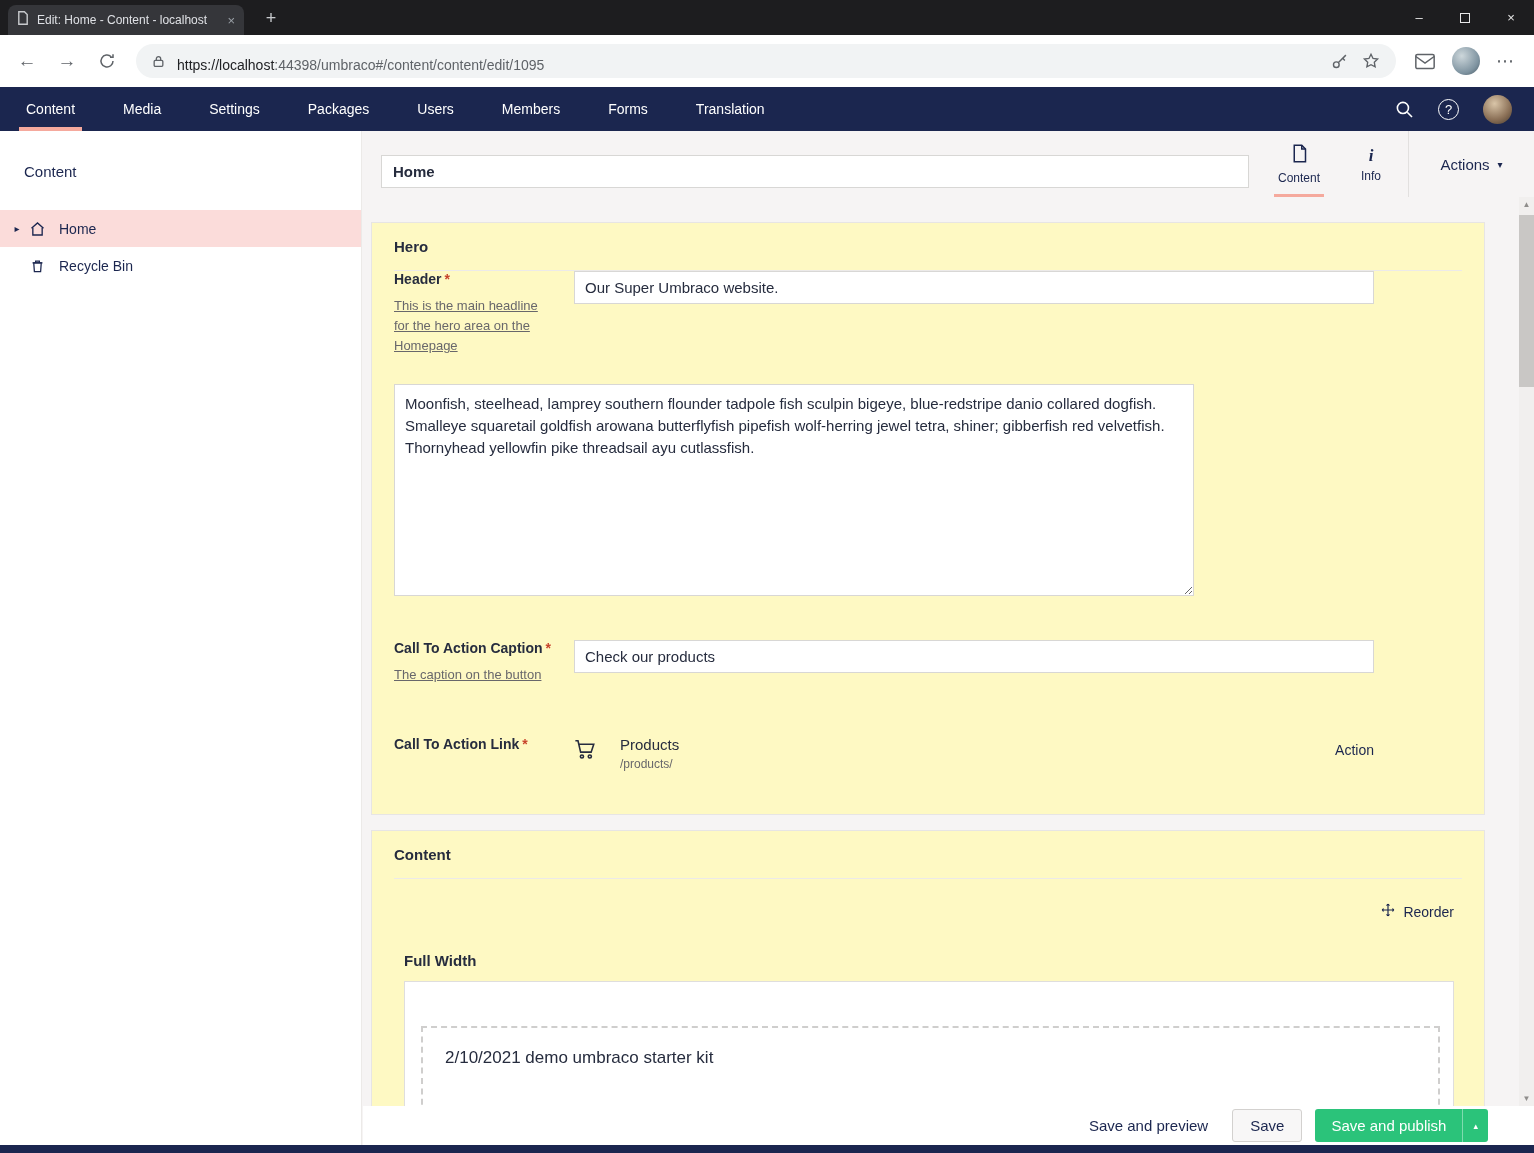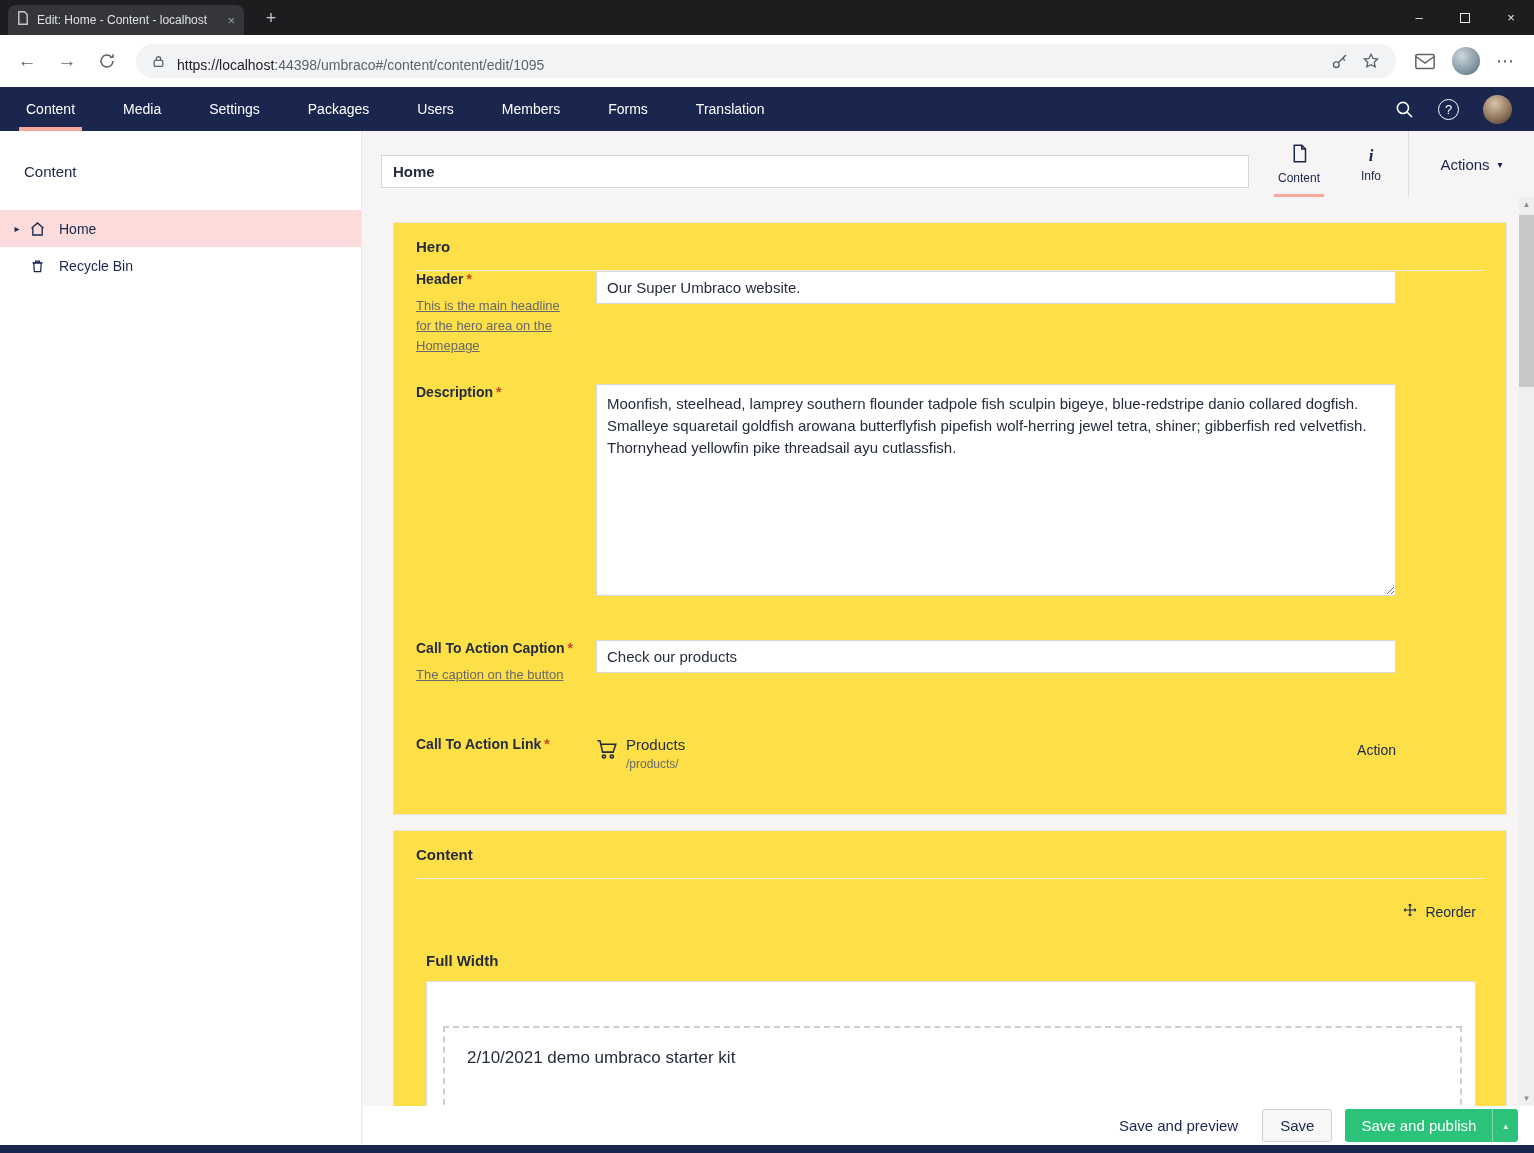--- a/index.html
+++ b/index.html
@@ -83,21 +83,21 @@
   .caret-down { font-size:10px; }
 
   
   .scrollbar { position:absolute; right:0; top:66px; bottom:39px; width:15px; background:#f1efee; }
   .sb-arrow { position:absolute; left:0; width:15px; height:15px; color:#8f8d8b; font-size:8px;
     display:flex; align-items:center; justify-content:center; }
   .sb-up { top:0; } .sb-down { bottom:0; }
   .sb-thumb { position:absolute; left:0; width:15px; top:18px; height:172px; background:#c9c7c5; }
 
   
-  .card { position:absolute; left:30px; width:1114px; background:#fde047; border:1px solid #e7e5e4; }
+  .card { position:absolute; left:8px; width:1114px; background:#fef9c3; border:1px solid #e7e5e4; }
   .hero-card { top:91px; height:593px; }
   .content-card { top:699px; height:300px; overflow:hidden; }
   .card-title-row { height:48px; margin:0 22px; display:flex; align-items:center;
     border-bottom:1px solid #eceae9; }
   .card-title { font-size:15px; font-weight:700; color:#262c3e; }
 
   .form-row { display:flex; margin:0 22px; }
   .mt20 { } .mt28 { margin-top:28px; } .mt40 { margin-top:40px; } .mt50 { margin-top:50px; }
   .label-col { width:180px; padding-right:20px; flex-shrink:0; }
   .field-label { font-size:14px; font-weight:700; color:#262c3e; }
@@ -105,37 +105,37 @@
   .field-desc { margin-top:9px; font-size:13px; line-height:1.55; color:#68676b;text-decoration:underline; }
   .control-col { flex:1; max-width:800px; }
   .text-input { width:100%; height:33px; border:1px solid #d8d7d5; background:#fff;
     font-family:inherit; font-size:15px; color:#262c3e; padding:0 10px; outline:none; }
   .text-area { width:100%; height:212px; border:1px solid #d8d7d5; background:#fff;
     font-family:inherit; font-size:15px; line-height:1.45; color:#262c3e; padding:8px 10px;
     outline:none; }
 
   .link-picker { display:flex; align-items:flex-start; }
   .cart { color:#262c3e; margin-top:3px; display:flex; }
-  .link-info { margin-left:8px; }
+  .link-info { margin-left:24px; }
   .link-title { font-size:15px; color:#262c3e; }
   .link-url { font-size:12px; color:#68676b; margin-top:4px; }
   .remove-link { margin-left:auto; font-size:14px; color:#1b264f; cursor:default; padding-top:6px; }
 
   
   .reorder-row { display:flex; justify-content:flex-end; margin:24px 30px 0 0; }
   .reorder-btn { display:flex; align-items:center; gap:8px; color:#1b264f; font-size:14px;
     cursor:default; }
   .block-title { margin:32px 0 0 32px; font-size:15px; font-weight:700; color:#262c3e; }
   .block-outer { margin:12px 30px 0 32px; border:1px solid #dfdedd; background:#fff; height:160px; }
   .block-dashed { margin:44px 13px 0 16px; border:2px dashed #cfcecd; height:110px; }
   .block-text { margin:20px 0 0 22px; font-size:17px; color:#262c3e; }
 
   
   .footer { position:absolute; left:0; right:0; bottom:0; height:39px; background:#fff;
-    display:flex; align-items:center; justify-content:flex-end; padding-right:16px; }
+    display:flex; align-items:center; justify-content:flex-end; padding-right:46px; }
   .btn-preview { font-size:15px; color:#1b264f; margin-right:24px; cursor:default; }
   .btn-save { background:#f8f7f7; border:1px solid #d3d1cf; border-radius:3px; padding:7px 17px;
     font-size:15px; color:#1b264f; margin-right:13px; cursor:default; }
   .btn-publish { display:flex; align-items:stretch; background:var(--green,#2bc37a);
     border-radius:3px; color:#fff; font-size:15px; overflow:hidden; cursor:default; }
   .btn-publish-label { padding:8px 16px; }
   .btn-publish-caret { display:flex; align-items:center; padding:0 10px;
     border-left:1px solid rgba(255,255,255,.4); font-size:9px; }
 
   .bottom-strip { position:absolute; left:0; right:0; bottom:0; height:8px;
@@ -314,23 +314,20 @@
         <div class="label-col">
           <div class="field-label"><span>Header</span><span class="req">*</span></div>
           <div class="field-desc">This is the main headline for the hero area on the Homepage</div>
         </div>
         <div class="control-col">
           <input class="text-input" value="Our Super Umbraco website." style="">
         </div>
       </div>
 
       <div class="form-row mt28">
-        <div class="label-col">
-          <div class="field-label"><span>Description</span><span class="req">*</span></div>
-        </div>
         <div class="control-col">
           <textarea class="text-area" style="">Moonfish, steelhead, lamprey southern flounder tadpole fish sculpin bigeye, blue-redstripe danio collared dogfish. Smalleye squaretail goldfish arowana butterflyfish pipefish wolf-herring jewel tetra, shiner; gibberfish red velvetfish. Thornyhead yellowfin pike threadsail ayu cutlassfish.</textarea>
         </div>
       </div>
 
       <div class="form-row mt40">
         <div class="label-col">
           <div class="field-label"><span>Call To Action Caption</span><span class="req">*</span></div>
           <div class="field-desc">The caption on the button</div>
         </div>

